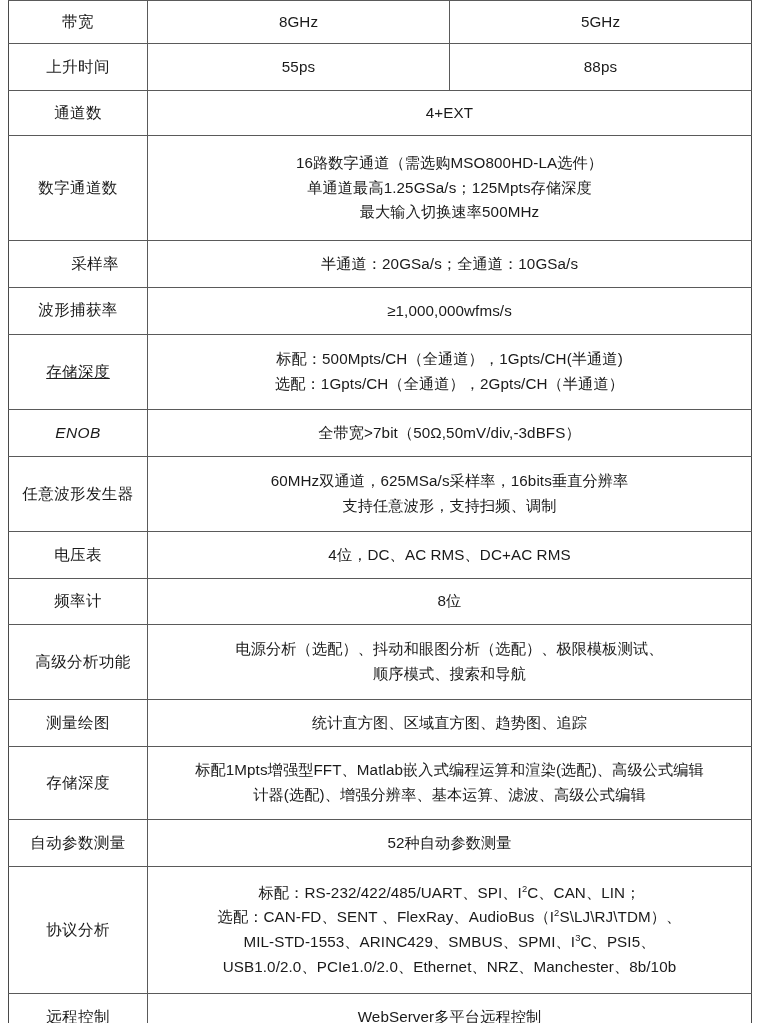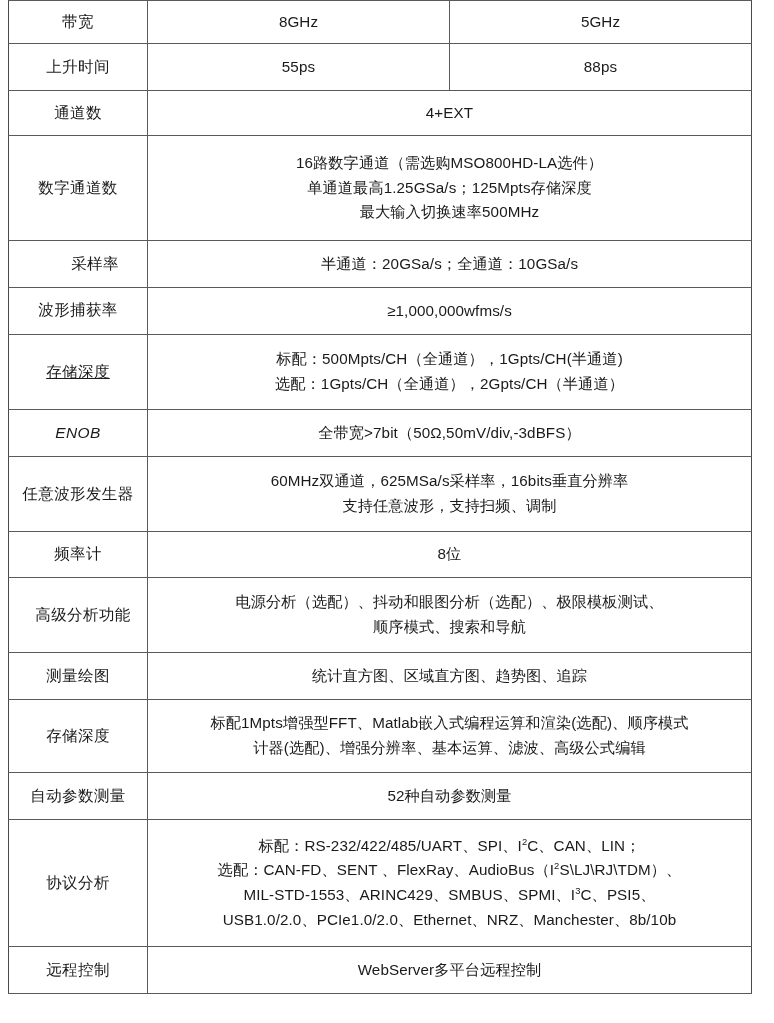--- a/index.html
+++ b/index.html
@@ -122,20 +122,26 @@
           </td>
         </tr>
         <tr>
           <td class="label" style="height: 66px;">任意波形发生器</td>
           <td class="val" colspan="2">
             <span class="ln">60MHz双通道，625MSa/s采样率，16bits垂直分辨率</span>
             <span class="ln">支持任意波形，支持扫频、调制</span>
           </td>
         </tr>
         <tr>
+          <td class="label" style="height: 38px;">电压表</td>
+          <td class="val" colspan="2">
+            <span class="ln">4位，DC、AC RMS、DC+AC RMS</span>
+          </td>
+        </tr>
+        <tr>
           <td class="label" style="height: 37px;">频率计</td>
           <td class="val" colspan="2">
             <span class="ln">8位</span>
           </td>
         </tr>
         <tr>
           <td class="label" style="height: 66px; padding-left: 12px;">高级分析功能</td>
           <td class="val" colspan="2">
             <span class="ln">电源分析（选配）、抖动和眼图分析（选配）、极限模板测试、</span>
             <span class="ln">顺序模式、搜索和导航</span>
@@ -143,21 +149,21 @@
         </tr>
         <tr>
           <td class="label" style="height: 38px;">测量绘图</td>
           <td class="val" colspan="2">
             <span class="ln">统计直方图、区域直方图、趋势图、追踪</span>
           </td>
         </tr>
         <tr>
           <td class="label" style="height: 64px;">存储深度</td>
           <td class="val" colspan="2">
-            <span class="ln">标配1Mpts增强型FFT、Matlab嵌入式编程运算和渲染(选配)、顺序模式</span>
+            <span class="ln">标配1Mpts增强型FFT、Matlab嵌入式编程运算和渲染(选配)、高级公式编辑</span>
             <span class="ln">计器(选配)、增强分辨率、基本运算、滤波、高级公式编辑</span>
           </td>
         </tr>
         <tr>
           <td class="label" style="height: 38px;">自动参数测量</td>
           <td class="val" colspan="2">
             <span class="ln">52种自动参数测量</span>
           </td>
         </tr>
         <tr>

